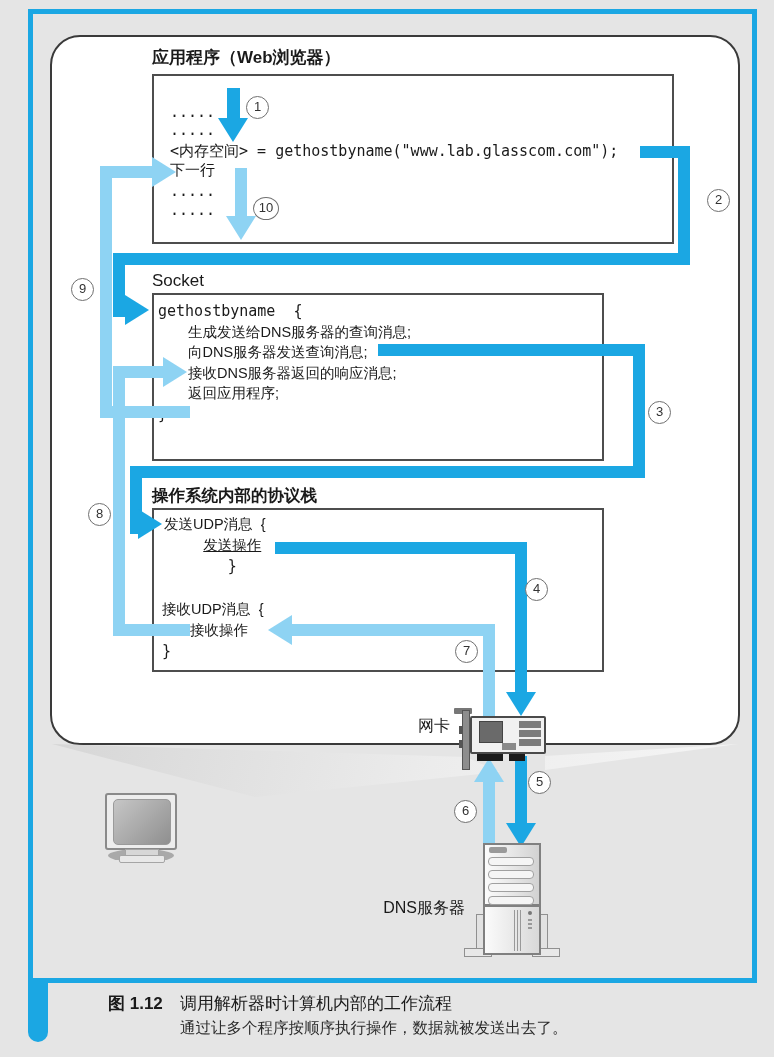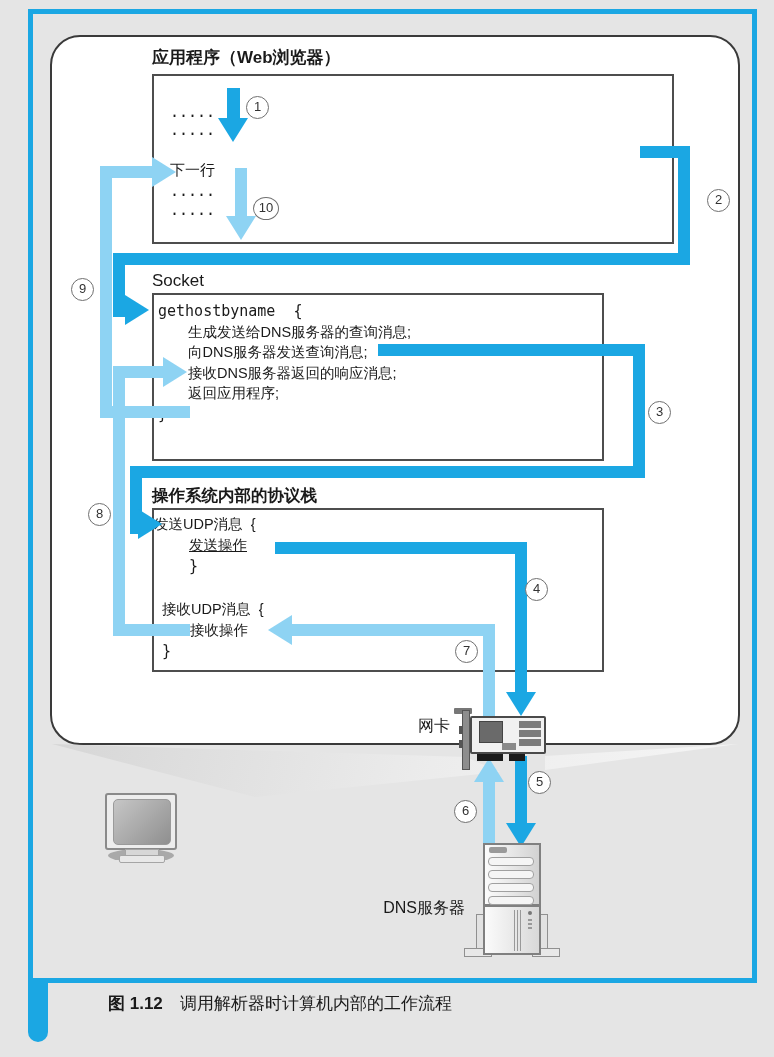--- a/index.html
+++ b/index.html
@@ -46,38 +46,39 @@
     <div class="abs" style="left:0;top:0;width:72px;height:57px;background:#ededed;border:2px solid #8a8a8a;border-radius:3px;box-sizing:border-box;"></div>
     <div class="abs" style="left:8px;top:6px;width:56px;height:44px;background:linear-gradient(135deg,#c6c6c6,#8f8f8f);border:1px solid #9a9a9a;border-radius:5px;"></div>
     <div class="abs" style="left:20px;top:56px;width:32px;height:7px;background:#d7d7d7;border:1px solid #a5a5a5;"></div>
     <div class="abs" style="left:14px;top:62px;width:44px;height:6px;background:#e8e8e8;border:1px solid #a5a5a5;border-radius:2px;"></div>
   </div>
 
   <div class="t" style="left:152px;top:46px;font-size:17px;font-weight:bold;">应用程序（Web浏览器）</div>
   <div class="box" style="left:152px;top:74px;width:518px;height:166px;"></div>
   <div class="t mono" style="left:170px;top:103px;font-size:15px;">.....</div>
   <div class="t mono" style="left:170px;top:121px;font-size:15px;">.....</div>
+  <div class="t mono" style="left:170px;top:142px;font-size:15px;">&lt;内存空间&gt; = gethostbyname("www.lab.glasscom.com");</div>
   <div class="t" style="left:170px;top:161px;font-size:15px;">下一行</div>
   <div class="t mono" style="left:170px;top:182px;font-size:15px;">.....</div>
   <div class="t mono" style="left:170px;top:201px;font-size:15px;">.....</div>
 
   <div class="t" style="left:152px;top:271px;font-size:17px;">Socket</div>
   <div class="box" style="left:152px;top:293px;width:448px;height:164px;"></div>
   <div class="abs codeblock" style="left:158px;top:301px;font-size:14.5px;line-height:20.6px;">
     <div class="mono" style="font-size:15px;">gethostbyname  {</div>
     <div style="padding-left:30px;">生成发送给DNS服务器的查询消息;</div>
     <div style="padding-left:30px;">向DNS服务器发送查询消息;</div>
     <div style="padding-left:30px;">接收DNS服务器返回的响应消息;</div>
     <div style="padding-left:30px;">返回应用程序;</div>
     <div class="mono" style="font-size:15px;">}</div>
   </div>
 
   <div class="t" style="left:152px;top:485px;font-size:16.5px;font-weight:bold;">操作系统内部的协议栈</div>
   <div class="box" style="left:152px;top:508px;width:448px;height:160px;"></div>
-  <div class="abs codeblock" style="left:154px;top:514px;font-size:14.5px;line-height:21px;">
+  <div class="abs codeblock" style="left:164px;top:514px;font-size:14.5px;line-height:21px;text-align:center;">
     <div>发送UDP消息  {</div>
     <div style="padding-left:35px;text-decoration:underline;">发送操作</div>
     <div class="mono" style="padding-left:35px;font-size:15px;">}</div>
   </div>
   <div class="abs codeblock" style="left:162px;top:599px;font-size:14.5px;line-height:21px;">
     <div>接收UDP消息  {</div>
     <div style="padding-left:28px;">接收操作</div>
     <div class="mono" style="font-size:15px;">}</div>
   </div>
 
@@ -168,14 +169,15 @@
   <div class="num" style="left:528px;top:771px;">5</div>
   <div class="num" style="left:454px;top:800px;">6</div>
   <div class="num" style="left:455px;top:640px;">7</div>
   <div class="num" style="left:88px;top:503px;">8</div>
   <div class="num" style="left:71px;top:278px;">9</div>
   <div class="num" style="left:253px;top:197px;width:24px;border-radius:50%;">10</div>
 
   <div class="abs" style="left:28px;top:978px;width:20px;height:64px;background:var(--frame);border-radius:0 0 10px 10px;"></div>
   <div class="t" style="left:108px;top:992px;font-size:17px;font-weight:bold;">图 1.12</div>
   <div class="t" style="left:180px;top:992px;font-size:17px;font-weight:normal;">调用解析器时计算机内部的工作流程</div>
+  <div class="t" style="left:180px;top:1018px;font-size:15.5px;color:#2b2b2b;">通过让多个程序按顺序执行操作，数据就被发送出去了。</div>
 
 </div>
 
 </body></html>

